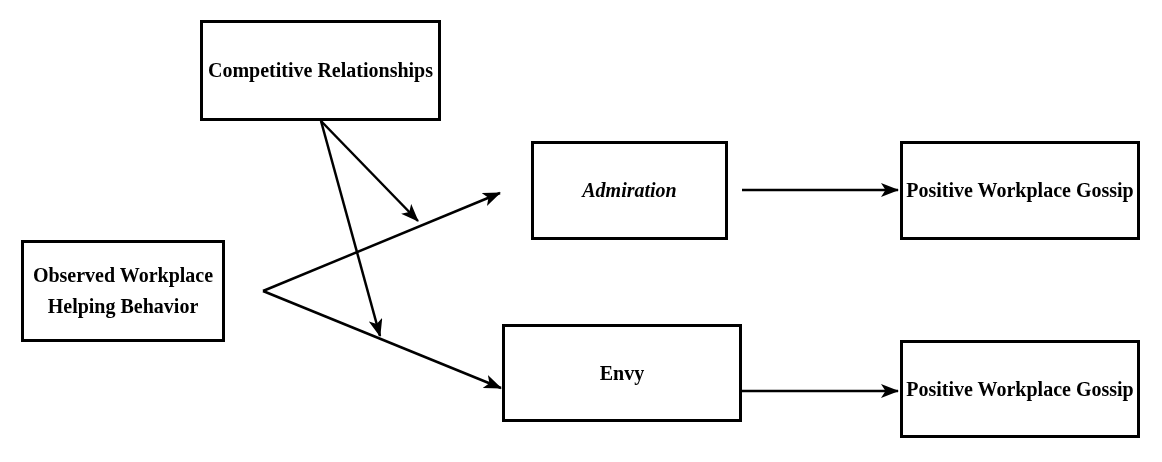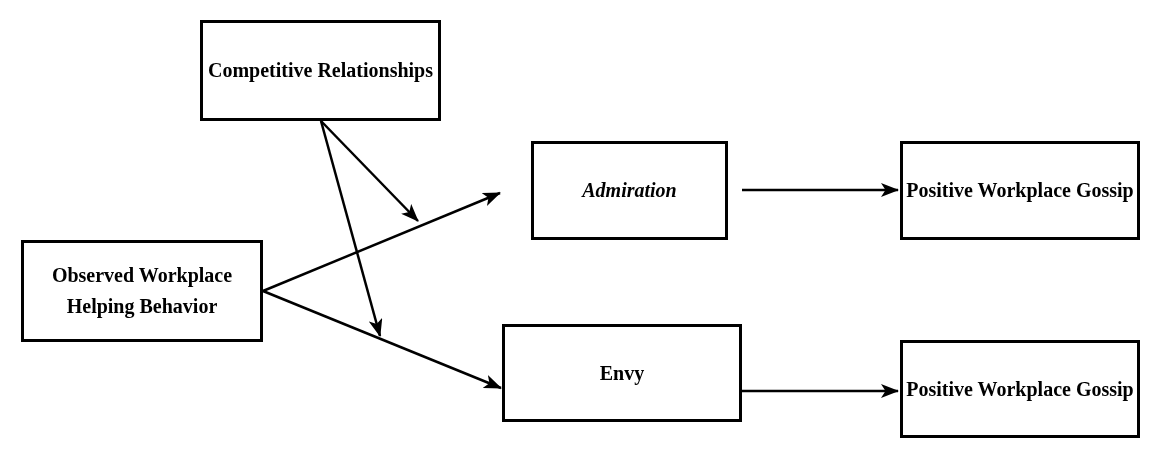--- a/index.html
+++ b/index.html
@@ -32,21 +32,21 @@
     align-items: center;
     justify-content: center;
     text-align: center;
     font-weight: bold;
     font-size: 20px;
     line-height: 1.55;
     color: #000000;
     padding: 0 0;
   }
   #node-competitive   { left: 200px; top: 20px;  width: 241px; height: 101px; }
-  #node-observed      { left: 21px;  top: 240px; width: 242px; height: 102px; }
+  #node-observed      { left: 21px;  top: 240px; width: 204px; height: 102px; }
   #node-admiration    { left: 531px; top: 141px; width: 197px; height: 99px; font-style: italic;  }
   #node-envy          { left: 502px; top: 324px; width: 240px; height: 98px;  }
   #node-positive      { left: 900px; top: 141px; width: 240px; height: 99px;  }
   #node-negative      { left: 900px; top: 340px; width: 240px; height: 98px;  }
 </style>
 </head>
 <body>
 
 <div class="canvas">
 

